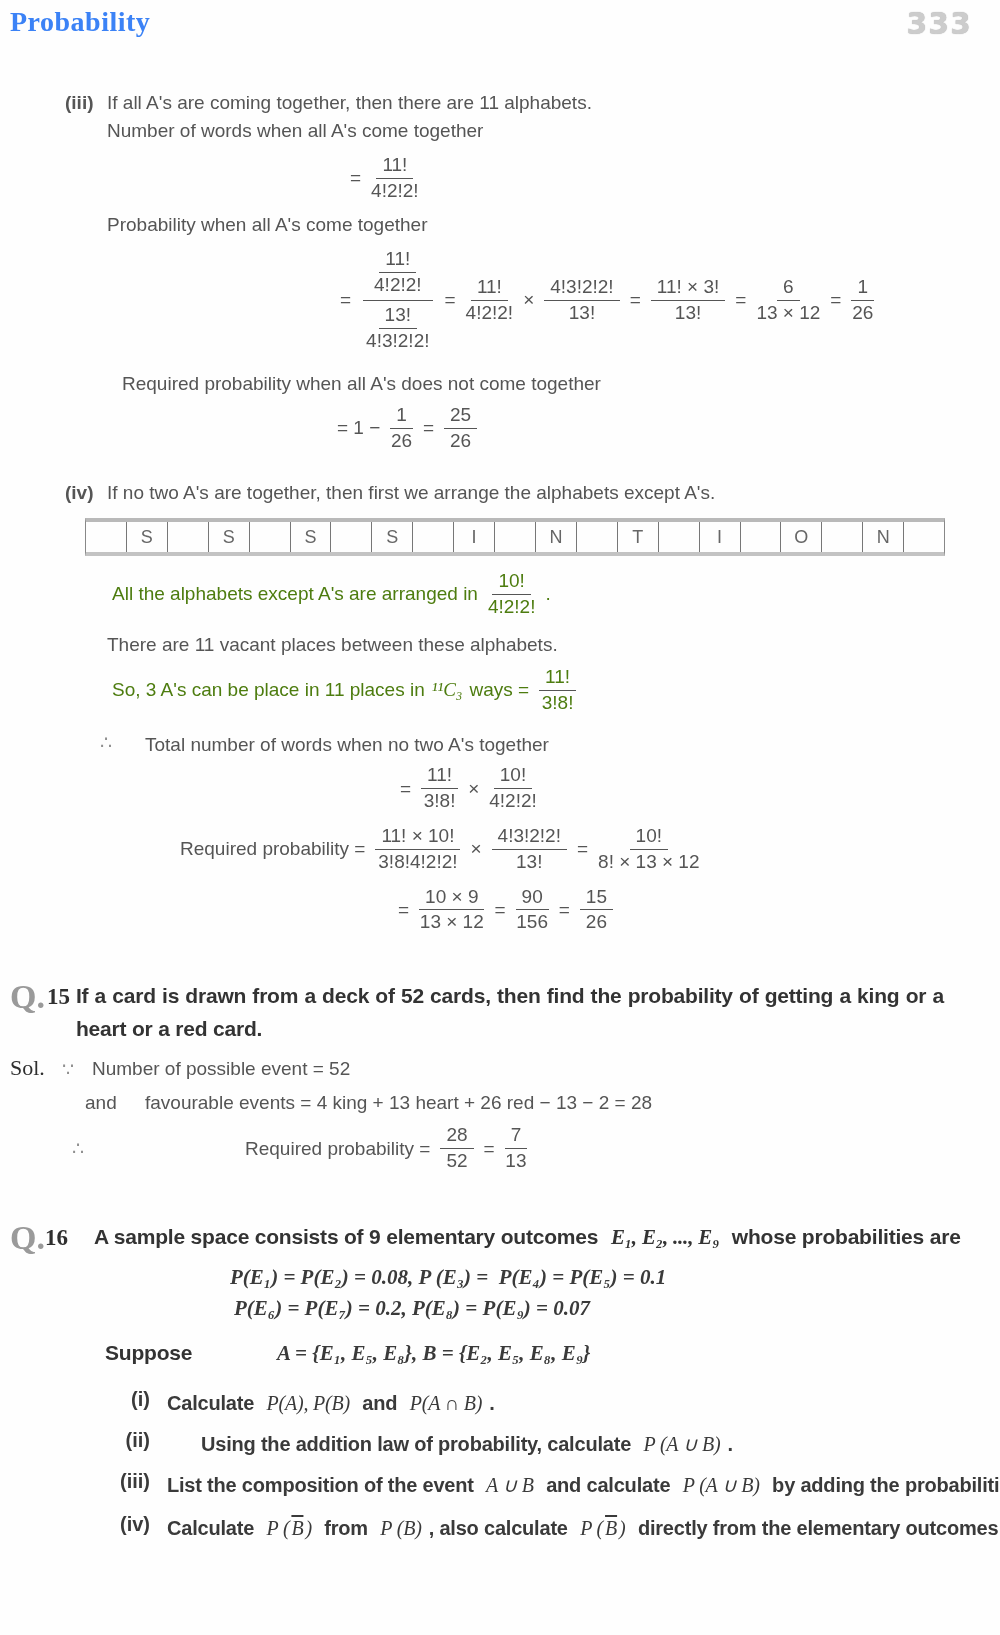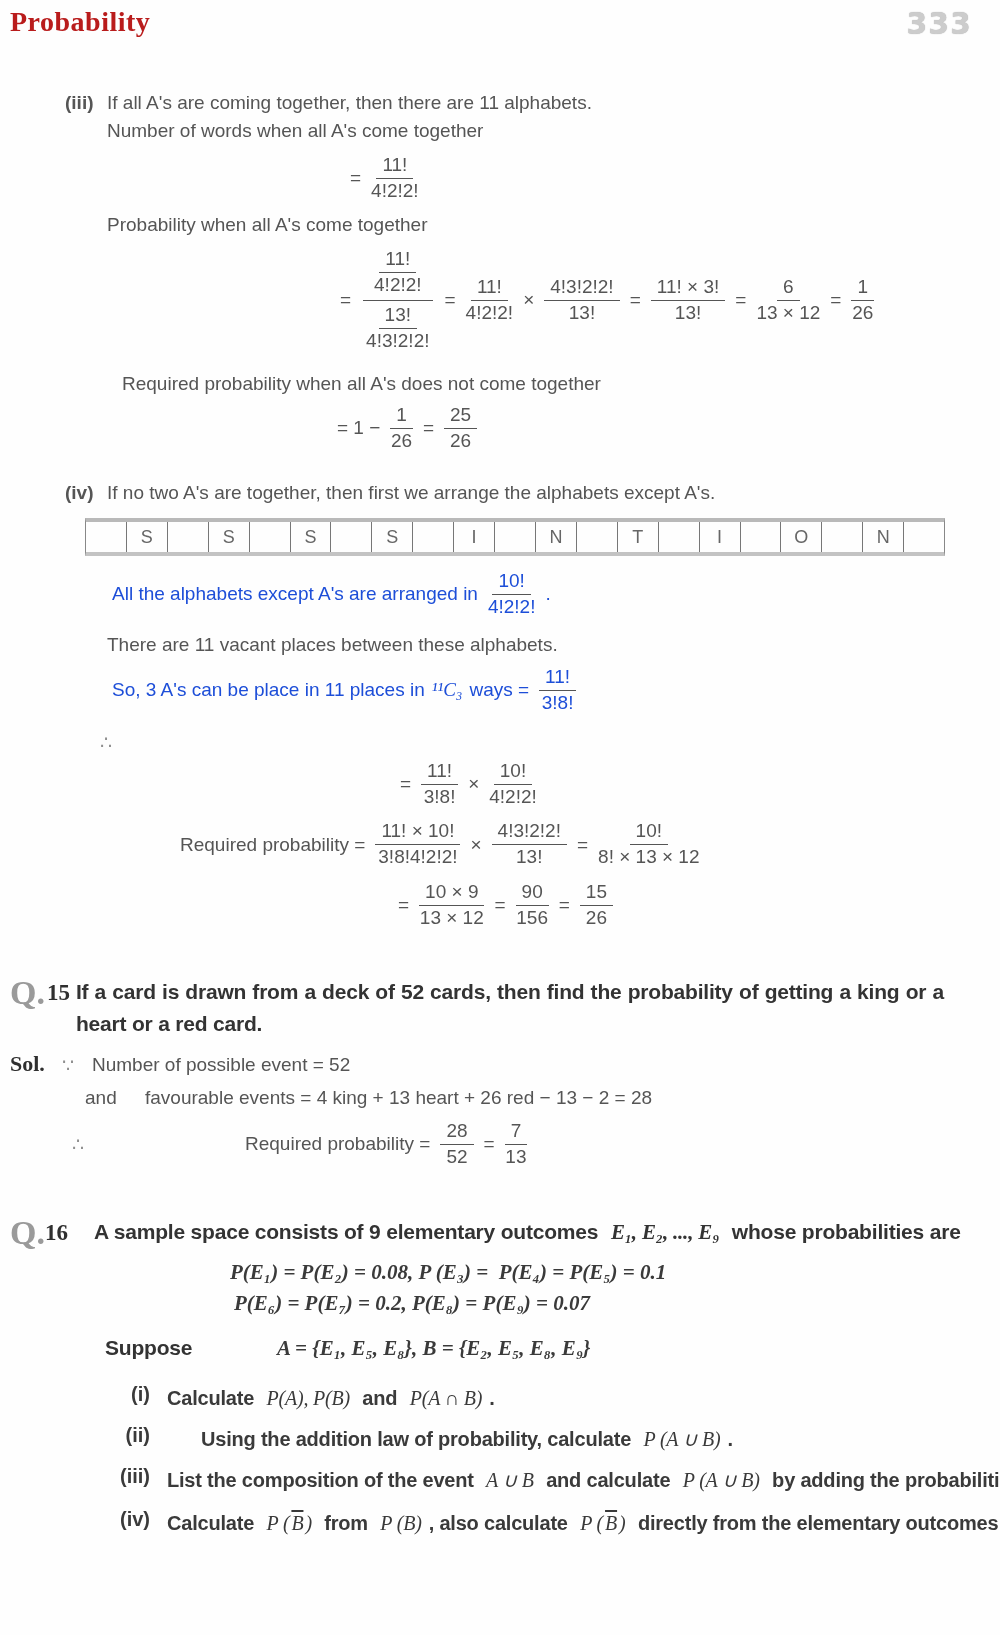--- a/index.html
+++ b/index.html
@@ -10,58 +10,58 @@
     font-family:"Liberation Sans", sans-serif;
     color:#4d4d4d;
     overflow:hidden;
     box-sizing:border-box;
     padding:6px 28px 0 10px;
   }
   
   .hdr{display:flex;justify-content:space-between;align-items:flex-start;}
   .hdr .title{
     font-family:"Liberation Serif", serif;
-    font-weight:bold;font-size:28px;color:#b91c1c;letter-spacing:0.5px;
+    font-weight:bold;font-size:28px;color:#3b82f6;letter-spacing:0.5px;
   }
   .hdr .pgnum{
     font-family:"DejaVu Sans", sans-serif;
     font-size:30px;font-weight:bold;color:#cccccc;
     text-shadow:0 0 1px #aaa;letter-spacing:1px;
   }
   
   .row{display:flex;align-items:flex-start;}
   .lbl{font-weight:bold;color:#3f3f3f;flex:0 0 auto;}
   .body-text{font-size:19px;line-height:1.45;color:#555;}
   .eqrow{display:flex;align-items:center;font-size:19px;color:#555;}
   .tok{margin:0 5px;white-space:pre;}
   .mvar{font-style:italic;font-family:"Liberation Serif", serif;margin:0 2px;white-space:pre;}
   .ov{font-style:italic;font-family:"Liberation Serif", serif;text-decoration:overline;white-space:pre;}
   .frac{display:inline-flex;flex-direction:column;align-items:center;text-align:center;
         margin:2px 5px;vertical-align:middle;line-height:1.2;}
   .frac .num{border-bottom:1.5px solid #555;padding:0 6px 1px 6px;display:flex;align-items:center;justify-content:center;}
   .frac .den{padding-top:1px;display:flex;align-items:center;justify-content:center;}
-  .textline{font-size:19px;color:#1d4ed8;line-height:1.4;}
+  .textline{font-size:19px;color:#4d7c0f;line-height:1.4;}
   .textline .frac{vertical-align:middle;}
   
   .ltable{display:flex;margin:12px 0 0 75px;width:858px;
           border-top:4px solid #b9b9b9;border-bottom:4px solid #c3c3c3;
           border-left:1px solid #888;border-right:1px solid #888;}
   .ltable .cell{flex:1 1 0;height:30px;border-left:1px solid #777;
                 display:flex;align-items:center;justify-content:center;
                 font-size:18px;color:#666;}
   .ltable .cell:first-child{border-left:none;}
   
   .qblock{display:flex;align-items:flex-start;}
   .qmark{font-family:"Liberation Serif", serif;font-weight:bold;font-size:34px;
          color:#9a9a9a;line-height:1;flex:0 0 auto;}
   .qnum{font-family:"Liberation Serif", serif;font-weight:bold;font-size:23px;
         color:#2f2f2f;margin:4px 6px 0 2px;flex:0 0 auto;}
   .qtext{font-size:21px;font-weight:bold;color:#333;line-height:1.55;
          text-align:justify;letter-spacing:-0.2px;}
-  .sol-lbl{font-family:"Liberation Serif", serif;font-weight:bold;font-size:22px;color:#2f2f2f;}
+  .sol-lbl{font-family:"Liberation Serif", serif;font-weight:normal;font-size:22px;color:#2f2f2f;}
   .gray-sym{color:#8f8f8f;font-size:19px;}
   .item-row{display:flex;align-items:flex-start;font-size:20px;color:#3a3a3a;}
   .item-lbl{font-weight:bold;flex:0 0 auto;text-align:right;}
   .item-text{font-weight:bold;line-height:1.55;color:#3a3a3a;letter-spacing:-0.2px;}
   .item-text .mvar,.item-text .ov{font-weight:normal;}
   .mathline{font-size:21px;font-weight:bold;color:#3a3a3a;}
 </style>
 </head>
 <body>
 
@@ -193,20 +193,21 @@
       <span class="mvar">¹¹C₃</span>
       <span class="tok">ways =</span>
       <span class="frac">
         <span class="num">11!</span>
         <span class="den">3!8!</span>
       </span>
     </div>
 
   <div class="row" style="margin:14px 0 0 90px;">
     <span class="gray-sym" style="width:45px;">∴</span>
+    <span class="body-text">Total number of words when no two A's together</span>
   </div>
 
   <div class="eqrow" style="margin:4px 0 0 385px;">
       <span class="tok">=</span>
       <span class="frac">
         <span class="num">11!</span>
         <span class="den">3!8!</span>
       </span>
       <span class="tok">×</span>
       <span class="frac">

